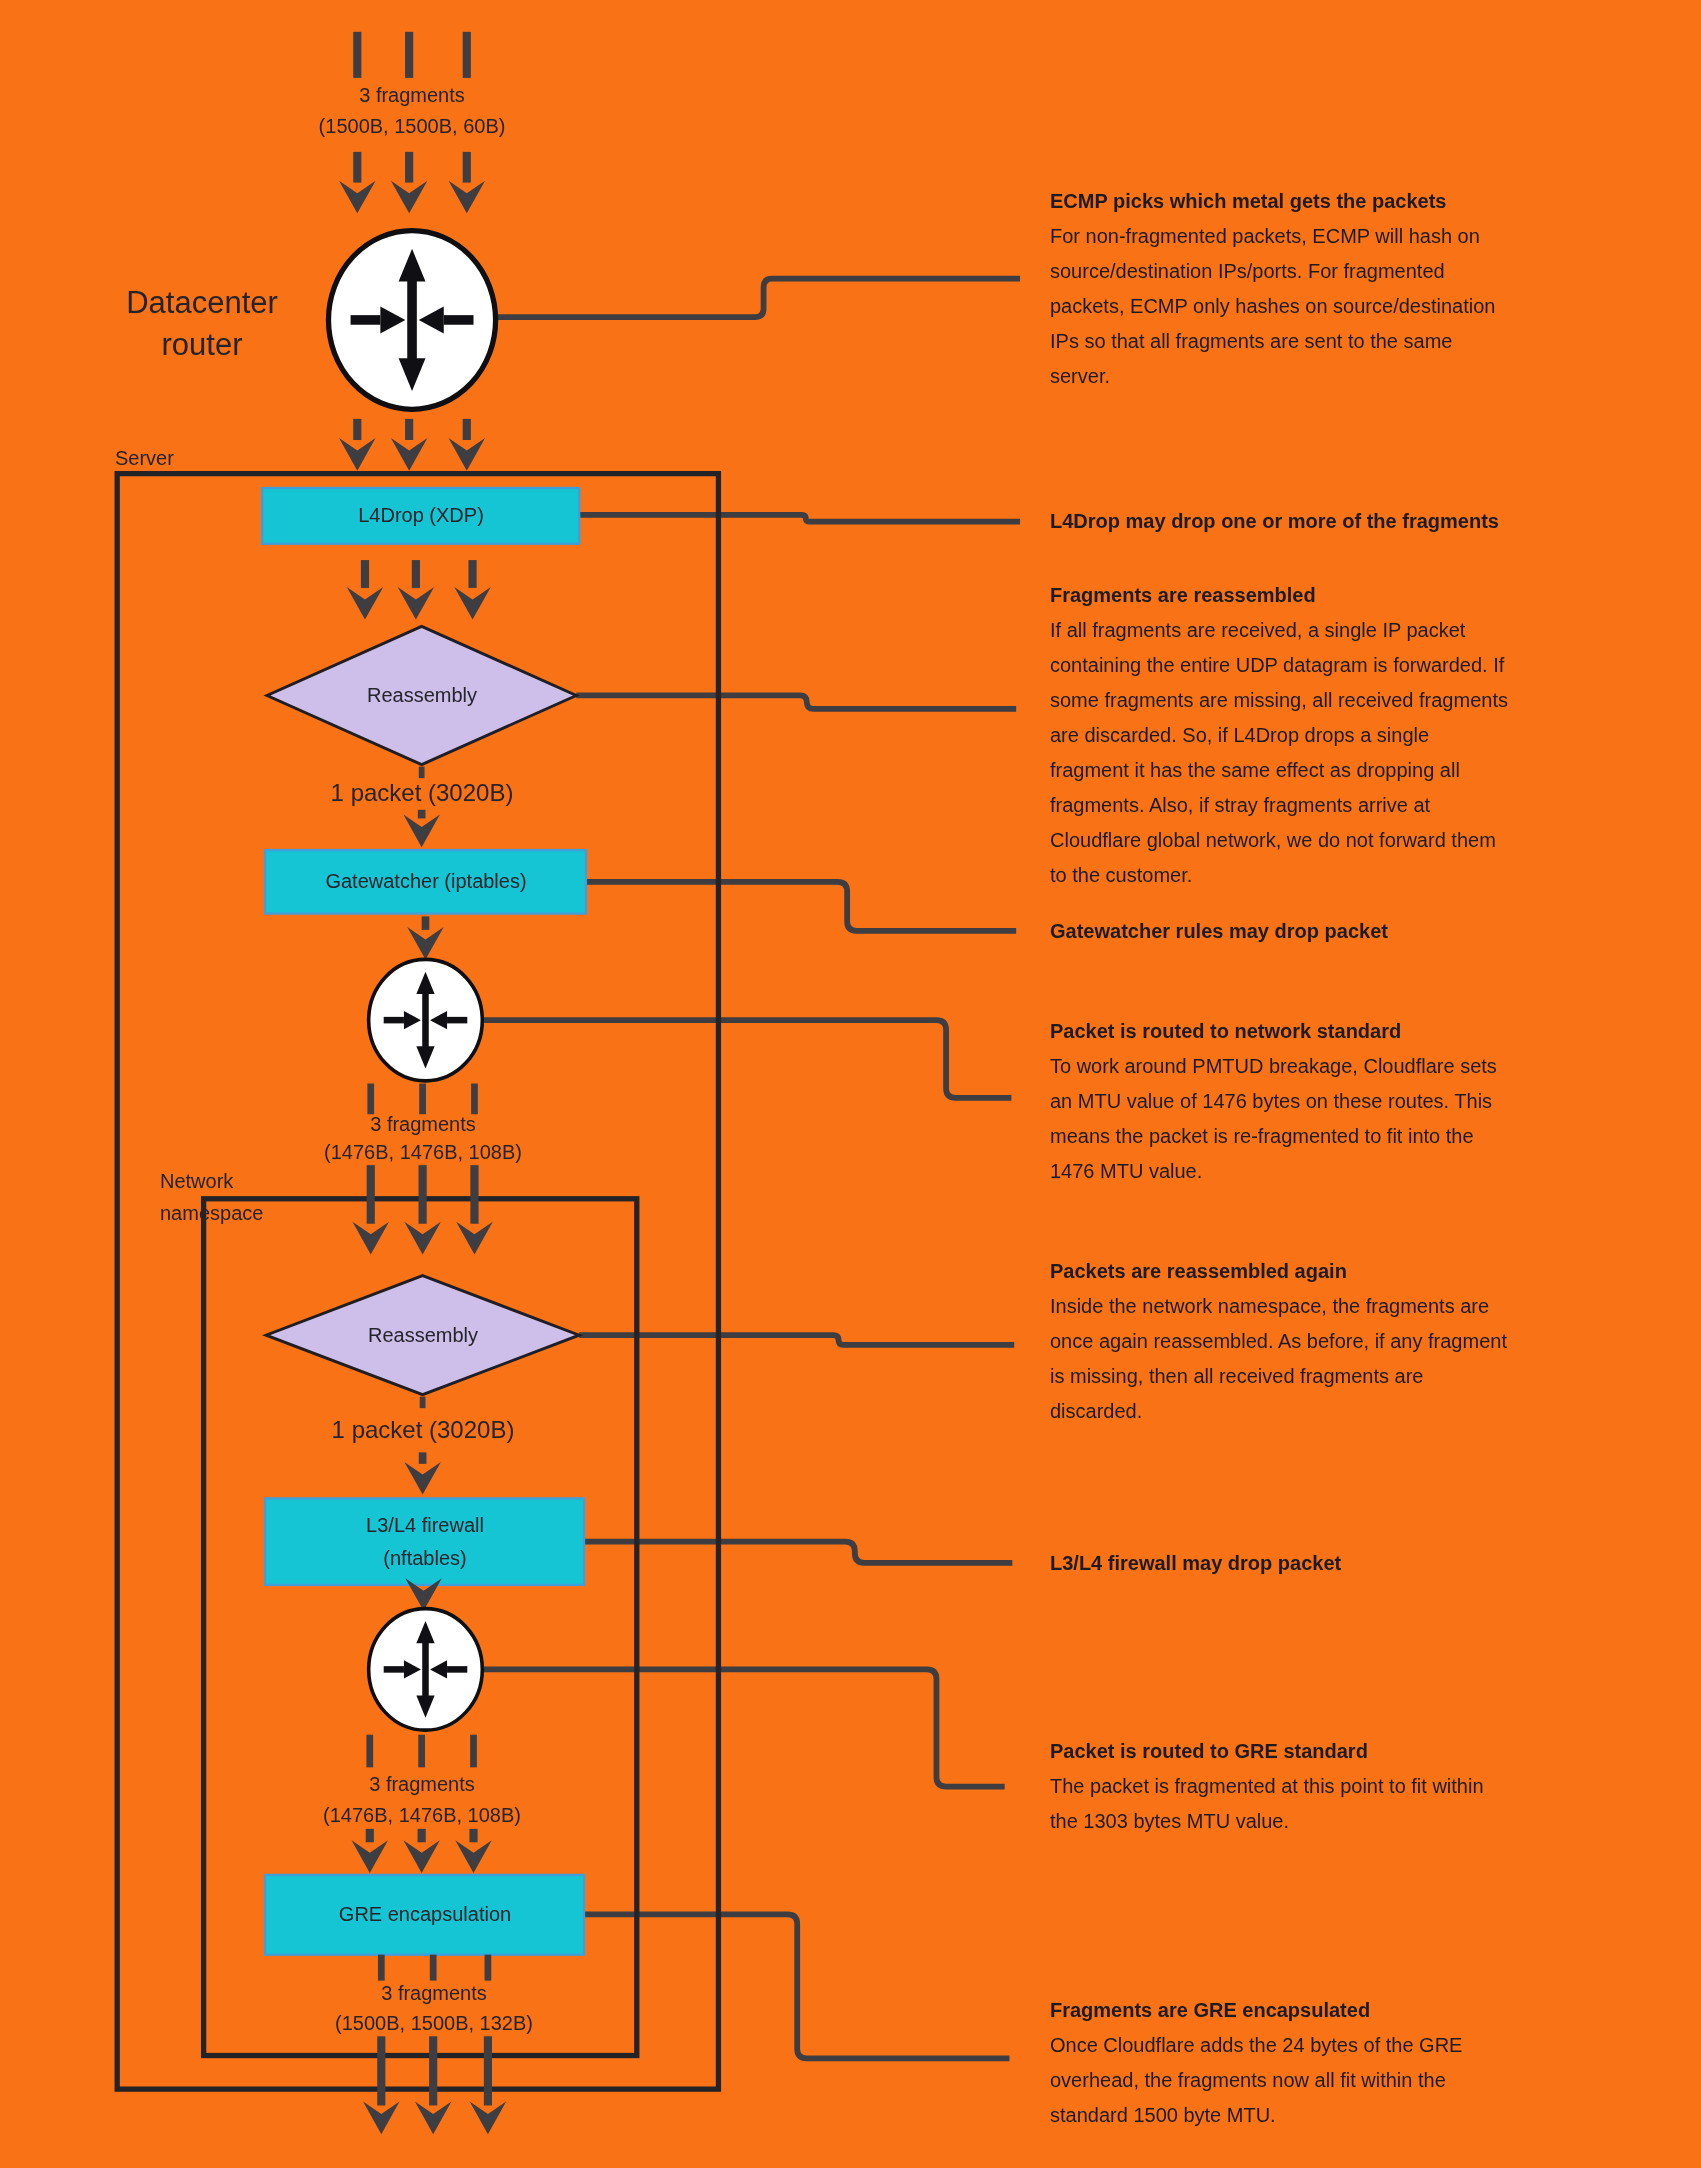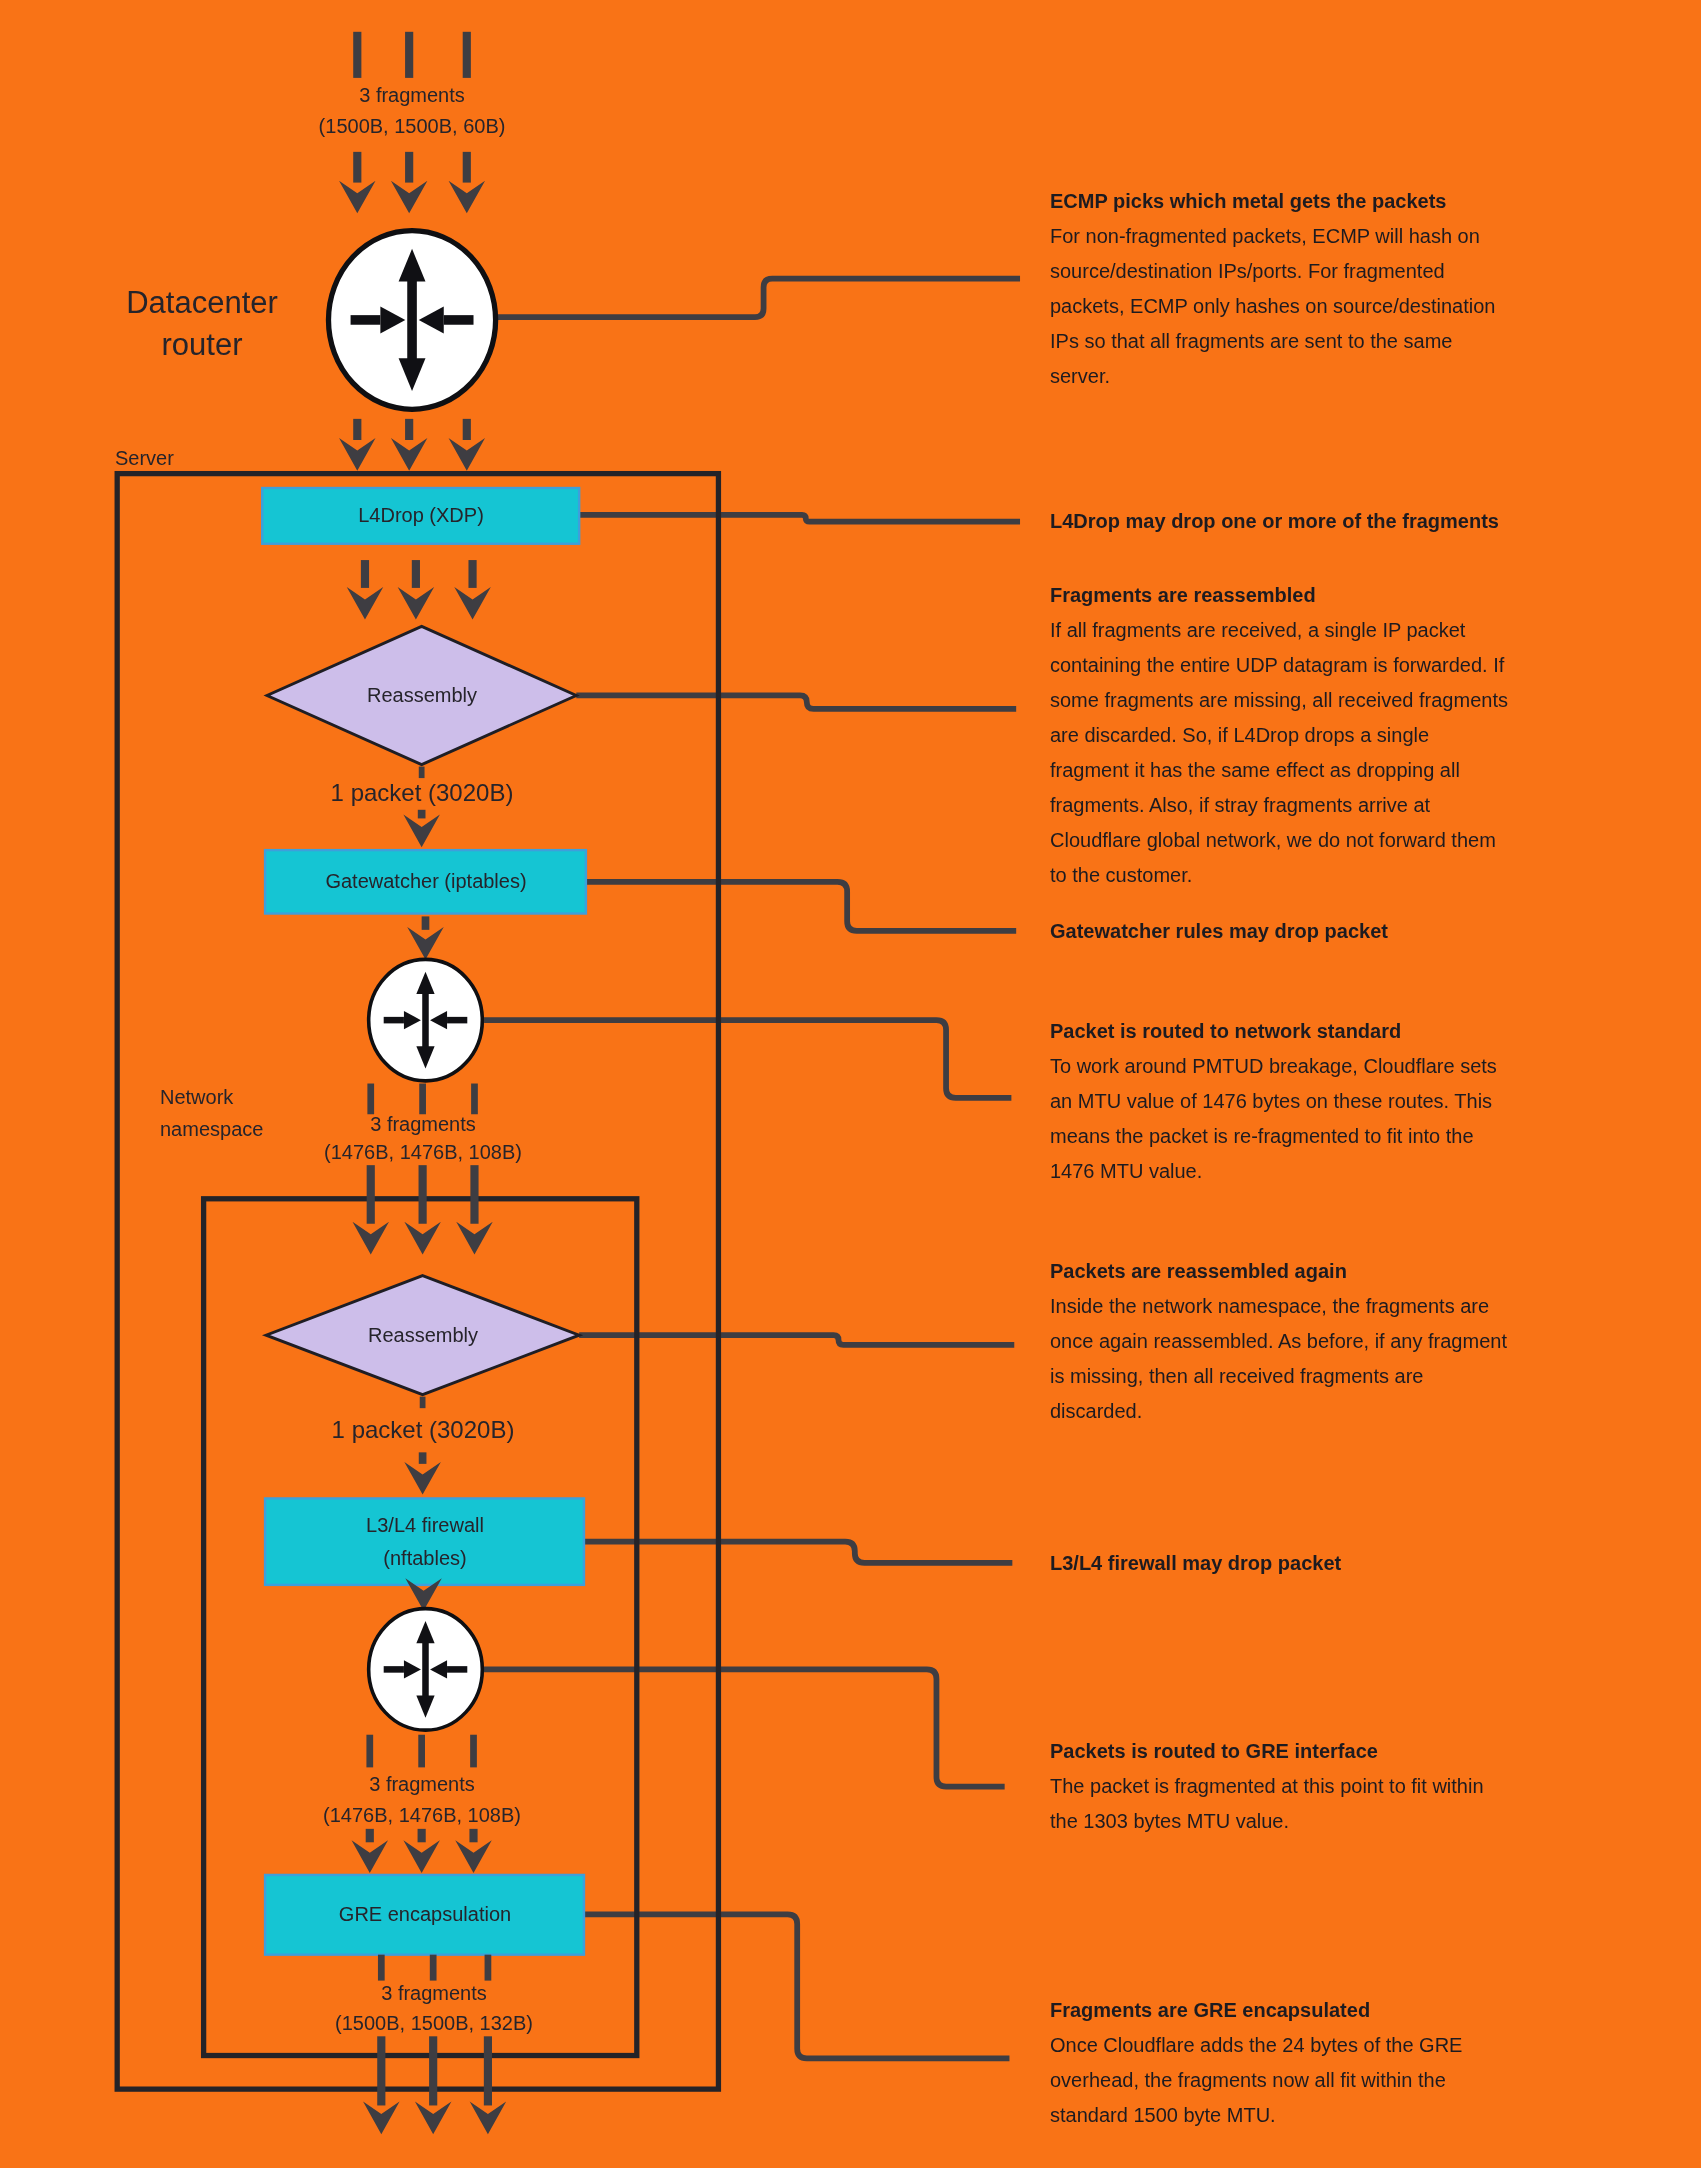--- a/index.html
+++ b/index.html
@@ -178,21 +178,21 @@
   <div class="lbl center" style="left:202px;top:282px;width:163px;white-space:normal;font-size:31px;line-height:42px;">Datacenter router</div>
 
   <div class="lbl lbl-left" style="left:115px;top:446px;transform:none;">Server</div>
   <div class="lbl" style="left:421px;top:503px;">L4Drop (XDP)</div>
   <div class="lbl" style="left:422px;top:683px;">Reassembly</div>
   <div class="lbl lbl-lg" style="left:422px;top:780px;">1 packet (3020B)</div>
   <div class="lbl" style="left:426px;top:869px;">Gatewatcher (iptables)</div>
   <div class="lbl" style="left:423px;top:1112px;">3 fragments</div>
   <div class="lbl" style="left:423px;top:1140px;">(1476B, 1476B, 108B)</div>
 
-  <div class="lbl lbl-left" style="left:160px;top:1081px;transform:none;width:144px;line-height:32px;">Network namespace</div>
+  <div class="lbl lbl-left" style="left:160px;top:1165px;transform:none;width:144px;line-height:32px;">Network namespace</div>
   <div class="lbl" style="left:423px;top:1323px;">Reassembly</div>
   <div class="lbl lbl-lg" style="left:423px;top:1417px;">1 packet (3020B)</div>
   <div class="lbl" style="left:425px;top:1513px;">L3/L4 firewall</div>
   <div class="lbl" style="left:425px;top:1546px;">(nftables)</div>
   <div class="lbl" style="left:422px;top:1772px;">3 fragments</div>
   <div class="lbl" style="left:422px;top:1803px;">(1476B, 1476B, 108B)</div>
   <div class="lbl" style="left:425px;top:1902px;">GRE encapsulation</div>
   <div class="lbl" style="left:434px;top:1981px;">3 fragments</div>
   <div class="lbl" style="left:434px;top:2011px;">(1500B, 1500B, 132B)</div>
 
@@ -215,21 +215,21 @@
     <p>To work around PMTUD breakage, Cloudflare sets an MTU value of 1476 bytes on these routes. This means the packet is re-fragmented to fit into the 1476 MTU value.</p>
   </div>
   <div class="ann" style="top:1254px;">
     <h3>Packets are reassembled again</h3>
     <p>Inside the network namespace, the fragments are once again reassembled. As before, if any fragment is missing, then all received fragments are discarded.</p>
   </div>
   <div class="ann" style="top:1546px;">
     <h3>L3/L4 firewall may drop packet</h3>
   </div>
   <div class="ann" style="top:1734px;">
-    <h3>Packets is routed to GRE interface</h3>
+    <h3>Packet is routed to GRE standard</h3>
     <p>The packet is fragmented at this point to fit within the 1303 bytes MTU value.</p>
   </div>
   <div class="ann" style="top:1993px;">
     <h3>Fragments are GRE encapsulated</h3>
     <p>Once Cloudflare adds the 24 bytes of the GRE overhead, the fragments now all fit within the standard 1500 byte MTU.</p>
   </div>
 
 </div>
 
 

